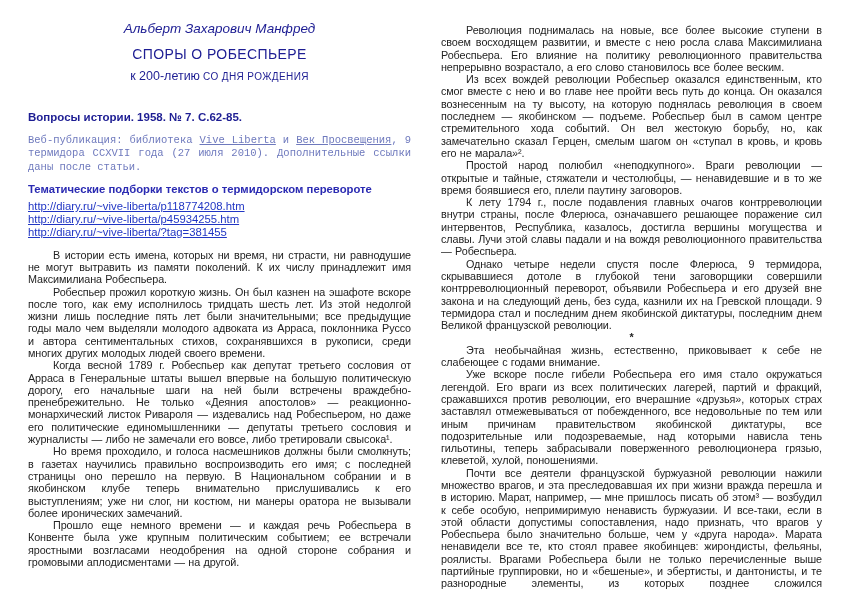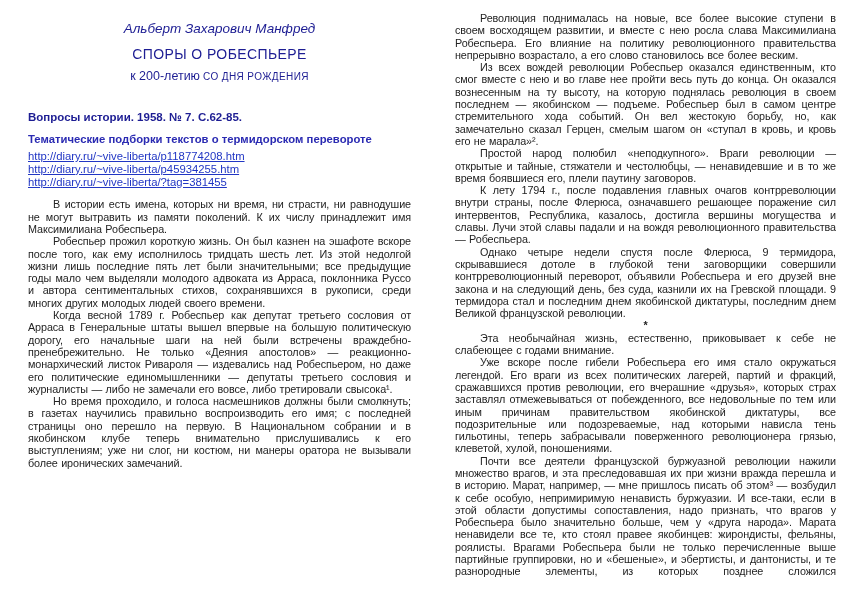--- a/index.html
+++ b/index.html
@@ -11,21 +11,21 @@
   }
   .page {
     position: relative;
     width: 842px; height: 596px;
     overflow: hidden;
     display: flex;
     box-sizing: border-box;
   }
   .col { box-sizing: border-box; }
   .col-left  { width: 383px; margin-left: 28px; }
-  .col-right { width: 381px; margin-left: 44px; padding-top: 12px; }
+  .col-right { width: 381px; margin-left: 30px; padding-top: 24px; }
 
   
   .author {
     margin-top: 21px;
     text-align: center;
     font-weight: normal; font-style: italic;
     font-size: 13.5px; line-height: 16px;
     color: var(--navy);
   }
   .doc-title {
@@ -106,34 +106,38 @@
     <div class="author">Альберт Захарович Манфред</div>
 
     <div class="doc-title">СПОРЫ О РОБЕСПЬЕРЕ</div>
 
     <div class="doc-subtitle">
       <span>к 200-летию</span><span class="caps">СО ДНЯ РОЖДЕНИЯ</span>
     </div>
 
     <div class="source-line">Вопросы истории. 1958. № 7. С.62-85.</div>
 
+    <p class="webpub">
+      <span>Веб-публикация: библиотека </span><a class="inline-link">Vive Liberta</a><span> и </span><a class="inline-link">Век Просвещения</a><span>, 9 термидора CCXVII года (27 июля 2010). Дополнительные ссылки даны после статьи.</span>
+    </p>
 
     <div class="thematic">Тематические подборки текстов о термидорском перевороте</div>
 
     <div class="linklist">
       <a class="doc-link">http://diary.ru/~vive-liberta/p118774208.htm</a>
       <a class="doc-link">http://diary.ru/~vive-liberta/p45934255.htm</a>
       <a class="doc-link">http://diary.ru/~vive-liberta/?tag=381455</a>
     </div>
 
     <div class="body-block" id="left-body">
         <p class="para">В истории есть имена, которых ни время, ни страсти, ни равнодушие не могут вытравить из памяти поколений. К их числу принадлежит имя Максимилиана Робеспьера.</p>
         <p class="para">Робеспьер прожил короткую жизнь. Он был казнен на эшафоте вскоре после того, как ему исполнилось тридцать шесть лет. Из этой недолгой жизни лишь последние пять лет были значительными; все предыдущие годы мало чем выделяли молодого адвоката из Арраса, поклонника Руссо и автора сентиментальных стихов, сохранявшихся в рукописи, среди многих других молодых людей своего времени.</p>
         <p class="para">Когда весной 1789 г. Робеспьер как депутат третьего сословия от Арраса в Генеральные штаты вышел впервые на большую политическую дорогу, его начальные шаги на ней были встречены враждебно-пренебрежительно. Не только «Деяния апостолов» — реакционно-монархический листок Ривароля — издевались над Робеспьером, но даже его политические единомышленники — депутаты третьего сословия и журналисты — либо не замечали его вовсе, либо третировали свысока¹.</p>
         <p class="para">Но время проходило, и голоса насмешников должны были смолкнуть; в газетах научились правильно воспроизводить его имя; с последней страницы оно перешло на первую. В Национальном собрании и в якобинском клубе теперь внимательно прислушивались к его выступлениям; уже ни слог, ни костюм, ни манеры оратора не вызывали более иронических замечаний.</p>
+        <p class="para">Прошло еще немного времени — и каждая речь Робеспьера в Конвенте была уже крупным политическим событием; ее встречали яростными возгласами неодобрения на одной стороне собрания и громовыми аплодисментами — на другой.</p>
       </div>
   </div>
 
   <div class="col col-right">
     <div id="right-body">
         <p class="para">Революция поднималась на новые, все более высокие ступени в своем восходящем развитии, и вместе с нею росла слава Максимилиана Робеспьера. Его влияние на политику революционного правительства непрерывно возрастало, а его слово становилось все более веским.</p>
         <p class="para">Из всех вождей революции Робеспьер оказался единственным, кто смог вместе с нею и во главе нее пройти весь путь до конца. Он оказался вознесенным на ту высоту, на которую поднялась революция в своем последнем — якобинском — подъеме. Робеспьер был в самом центре стремительного хода событий. Он вел жестокую борьбу, но, как замечательно сказал Герцен, смелым шагом он «ступал в кровь, и кровь его не марала»².</p>
         <p class="para">Простой народ полюбил «неподкупного». Враги революции — открытые и тайные, стяжатели и честолюбцы, — ненавидевшие и в то же время боявшиеся его, плели паутину заговоров.</p>
         <p class="para">К лету 1794 г., после подавления главных очагов контрреволюции внутри страны, после Флерюса, означавшего решающее поражение сил интервентов, Республика, казалось, достигла вершины могущества и славы. Лучи этой славы падали и на вождя революционного правительства — Робеспьера.</p>
         <p class="para">Однако четыре недели спустя после Флерюса, 9 термидора, скрывавшиеся дотоле в глубокой тени заговорщики совершили контрреволюционный переворот, объявили Робеспьера и его друзей вне закона и на следующий день, без суда, казнили их на Гревской площади. 9 термидора стал и последним днем якобинской диктатуры, последним днем Великой французской революции.</p>

